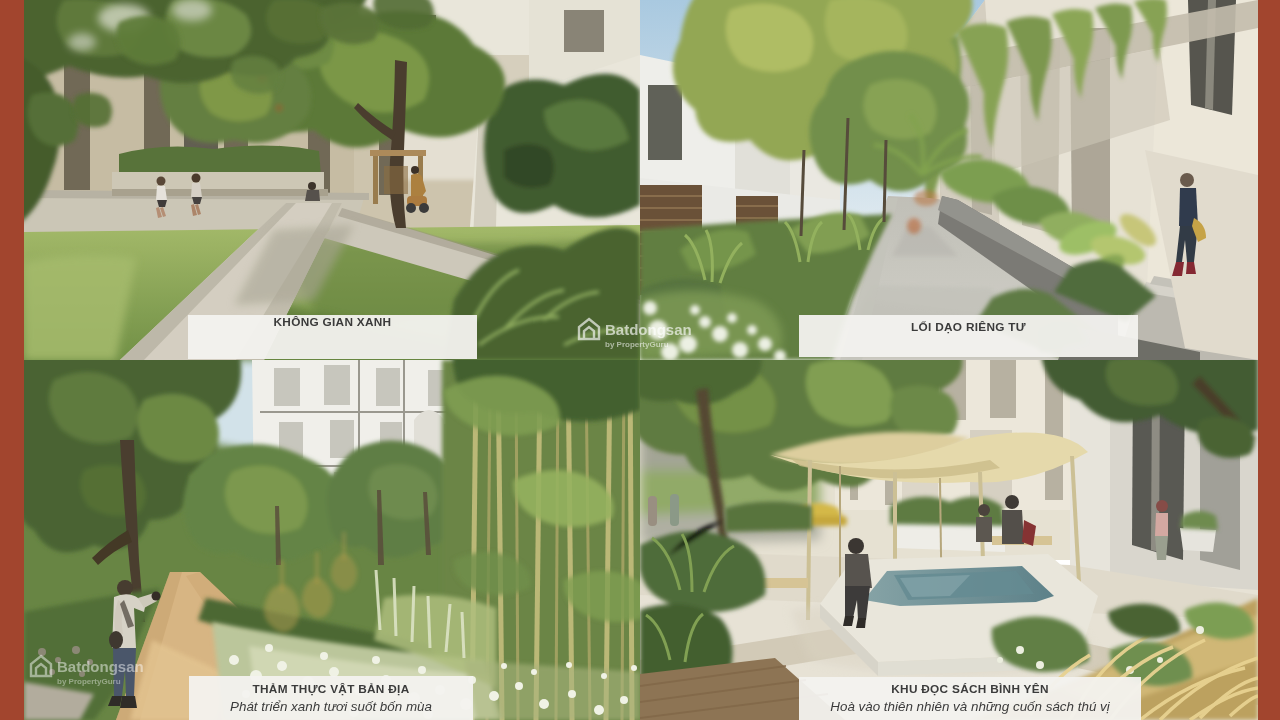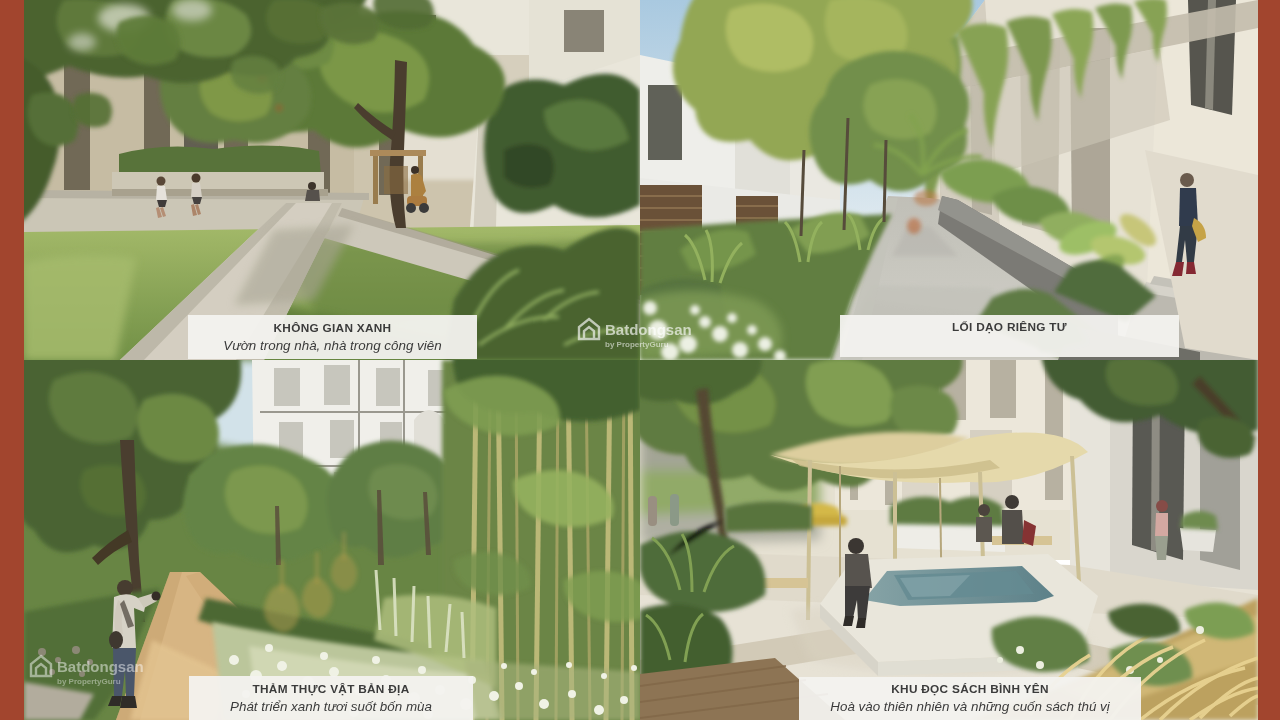--- a/index.html
+++ b/index.html
@@ -754,26 +754,25 @@
   </div>
 
   <div class="wm" style="left:27px;top:650px;width:140px;height:42px;">
     <svg width="140" height="42" viewBox="0 0 140 42">
       <path d="M14,6 L24,14 L24,26 L4,26 L4,14 Z M9,26 L9,18 L14,14 L19,18 L19,26" fill="none" stroke="rgba(255,255,255,0.48)" stroke-width="2.4"></path>
       <text x="30" y="22" font-size="15" font-weight="bold" fill="rgba(255,255,255,0.48)" font-family="Liberation Sans">Batdongsan</text>
       <text x="30" y="34" font-size="8" fill="rgba(255,255,255,0.4)" font-family="Liberation Sans">by PropertyGuru</text>
     </svg>
   </div>
 
-  <div class="cap" style="left:188px;top:315px;width:289px;height:44px;padding-top:6px;">
+  <div class="cap" style="left:188px;top:315px;width:289px;height:44px;">
     <div class="t" style="">KHÔNG GIAN XANH</div>
-    <div class="s" style="">Vườn trong nhà, nhà trong công viên</div>
   </div>
 
-  <div class="cap" style="left:840px;top:315px;width:339px;height:42px;padding-top:5px;">
+  <div class="cap" style="left:799px;top:315px;width:339px;height:42px;padding-top:5px;">
     <div class="t" style="">LỐI DẠO RIÊNG TƯ</div>
   </div>
 
   <div class="cap" style="left:189px;top:676px;width:284px;height:44px;padding-top:6px;">
     <div class="t" style="">THẢM THỰC VẬT BẢN ĐỊA</div>
     <div class="s" style="">Phát triển xanh tươi suốt bốn mùa</div>
   </div>
 
   <div class="cap" style="left:799px;top:677px;width:342px;height:43px;padding-top:5px;">
     <div class="t" style="">KHU ĐỌC SÁCH BÌNH YÊN</div>

